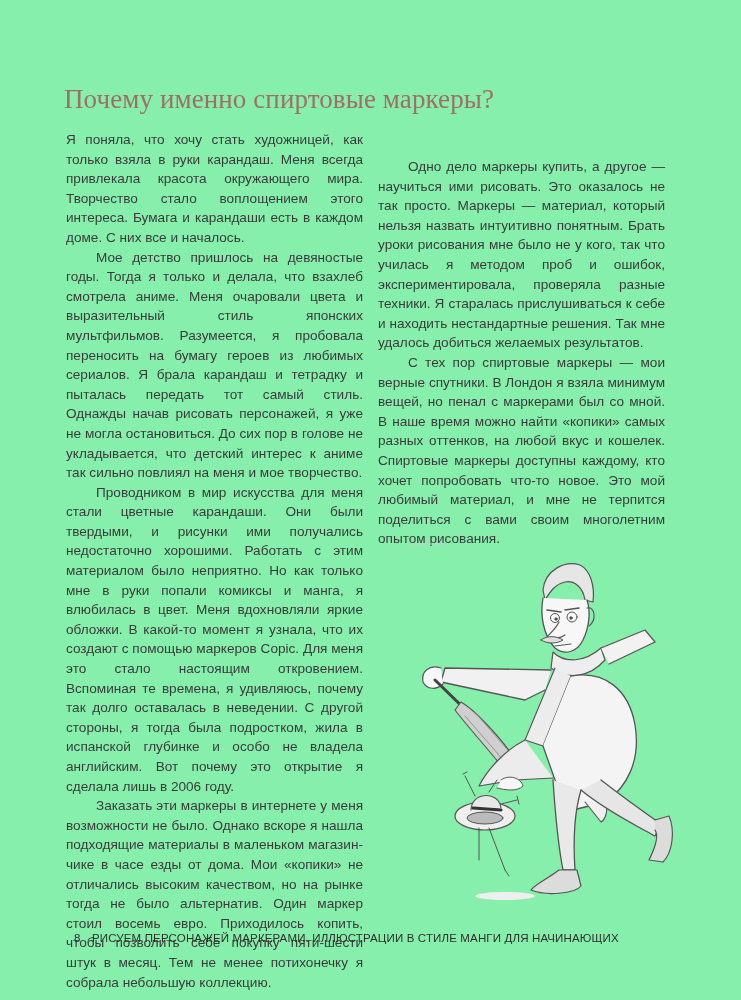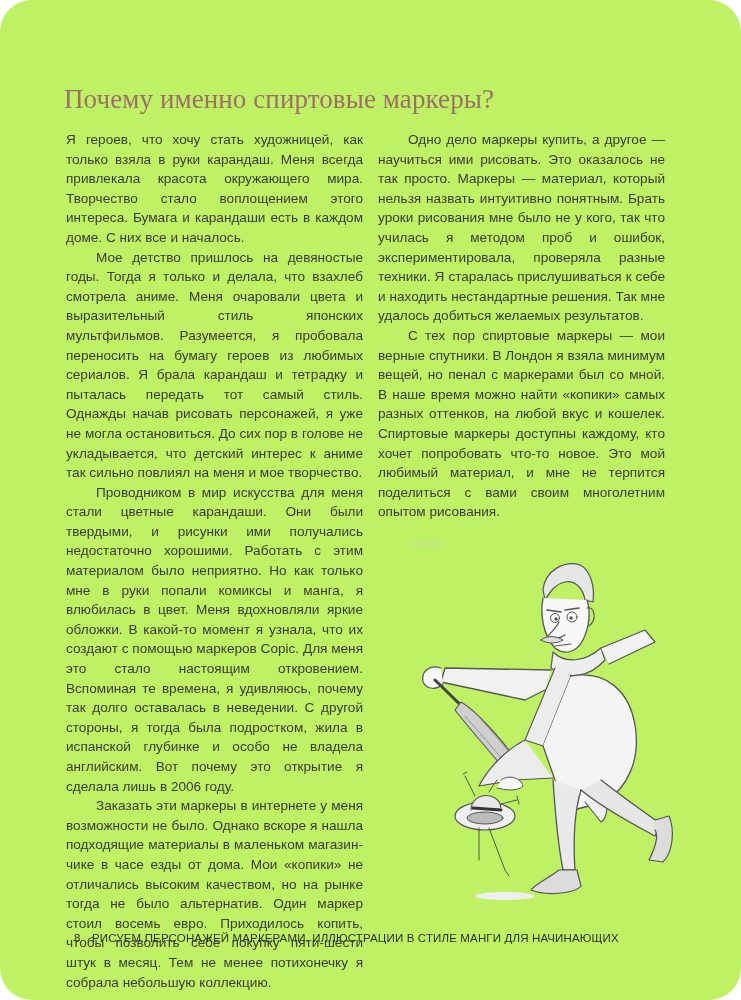--- a/index.html
+++ b/index.html
@@ -1,37 +1,37 @@
 <!DOCTYPE html>
 <html><head>
 <meta charset="utf-8">
 <style>
   html, body { margin: 0; padding: 0; background: #ffffff; }
   body { width: 741px; height: 1000px; position: relative; overflow: hidden; font-family: "Liberation Sans", "DejaVu Sans", sans-serif; color: #3a3a3a; }
-  .page { position: absolute; left: 0; top: 0; width: 741px; height: 1000px; background: #bef264; border-radius: 32px; }
+  .page { position: absolute; left: 0; top: 0; width: 741px; height: 1000px; background: #86efac; }
   .heading { position: absolute; left: 64px; top: 84px; margin: 0; font-family: "Liberation Serif", "DejaVu Serif", serif; font-weight: normal; font-size: 27px; color: #9e6f69; letter-spacing: 0.1px; white-space: nowrap; }
   .col { position: absolute; top: 130px; font-size: 13.6px; line-height: 19.6px; text-align: justify; color: #3b3b3b; }
   .col-left { left: 66px; width: 297px; }
-  .col-right { left: 378px; width: 287px; }
+  .col-right { left: 378px; width: 287px; margin-top: 27px; }
   .col p { margin: 0; text-indent: 30px; hyphens: manual; }
   .col p.first { text-indent: 0; }
   .illustration { position: absolute; left: 405px; top: 540px; width: 300px; height: 370px; }
   .footer { position: absolute; top: 932px; left: 0; width: 741px; font-size: 11.5px; color: #2e2e2e; }
   .footer .pagenum { position: absolute; left: 74px; }
   .footer .title { position: absolute; left: 92px; letter-spacing: 0.15px; white-space: nowrap; }
 </style>
 </head>
 <body>
 
 <div class="page">
 
   <h1 class="heading">Почему именно спиртовые маркеры?</h1>
 
   <div class="col col-left">
-    <p class="first">Я героев, что хочу стать художницей, как только взяла в руки карандаш. Меня всегда привлекала красота окружающего мира. Творчество стало воплощением этого интереса. Бумага и каран­даши есть в каждом доме. С них все и началось.</p>
+    <p class="first">Я поняла, что хочу стать художницей, как только взяла в руки карандаш. Меня всегда привлекала красота окружающего мира. Творчество стало воплощением этого интереса. Бумага и каран­даши есть в каждом доме. С них все и началось.</p>
     <p>Мое детство пришлось на девяностые годы. Тогда я только и делала, что взахлеб смотрела аниме. Меня очаровали цвета и выразитель­ный стиль японских мультфильмов. Разумеется, я пробовала переносить на бумагу героев из любимых сериалов. Я брала карандаш и тетрадку и пыталась передать тот самый стиль. Однажды начав рисовать персонажей, я уже не могла оста­новиться. До сих пор в голове не укладывается, что детский интерес к аниме так сильно повлиял на меня и мое творчество.</p>
     <p>Проводником в мир искусства для меня стали цветные карандаши. Они были твердыми, и ри­сунки ими получались недостаточно хорошими. Работать с этим материалом было неприятно. Но как только мне в руки попали комиксы и манга, я влюбилась в цвет. Меня вдохновляли яркие обложки. В какой-то момент я узнала, что их создают с помощью маркеров Copic. Для меня это стало настоящим откровением. Вспоминая те времена, я удивляюсь, почему так долго остава­лась в неведении. С другой стороны, я тогда была подростком, жила в испанской глубинке и особо не владела английским. Вот почему это открытие я сделала лишь в 2006 году.</p>
     <p>Заказать эти маркеры в интернете у меня возможности не было. Однако вскоре я нашла подходящие материалы в маленьком магазин­чике в часе езды от дома. Мои «копики» не отли­чались высоким качеством, но на рынке тогда не было альтернатив. Один маркер стоил восемь евро. Приходилось копить, чтобы позволить себе покупку пяти-шести штук в месяц. Тем не менее потихонечку я собрала небольшую коллекцию.</p>
   </div>
 
   <div class="col col-right">
     <p>Одно дело маркеры купить, а другое — на­учиться ими рисовать. Это оказалось не так просто. Маркеры — материал, который нельзя на­звать интуитивно понятным. Брать уроки рисова­ния мне было не у кого, так что училась я методом проб и ошибок, экспериментировала, проверяла разные техники. Я старалась прислушиваться к себе и находить нестандартные решения. Так мне удалось добиться желаемых результатов.</p>
     <p>С тех пор спиртовые маркеры — мои верные спутники. В Лондон я взяла минимум вещей, но пенал с маркерами был со мной. В наше время можно найти «копики» самых разных оттенков, на любой вкус и кошелек. Спиртовые маркеры доступны каждому, кто хочет попробовать что-то новое. Это мой любимый материал, и мне не терпится поделиться с вами своим многолетним опытом рисования.</p>
   </div>
 

